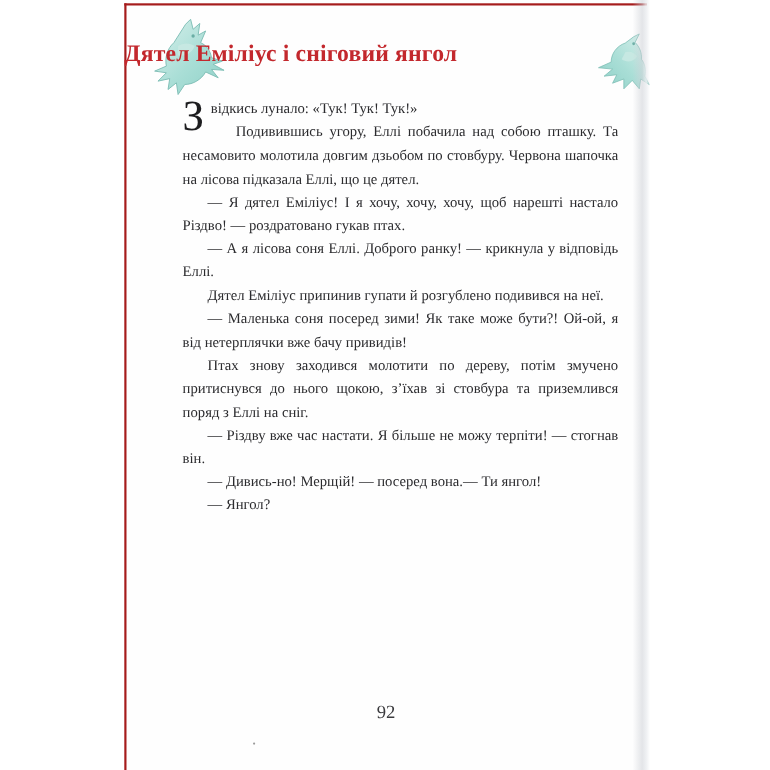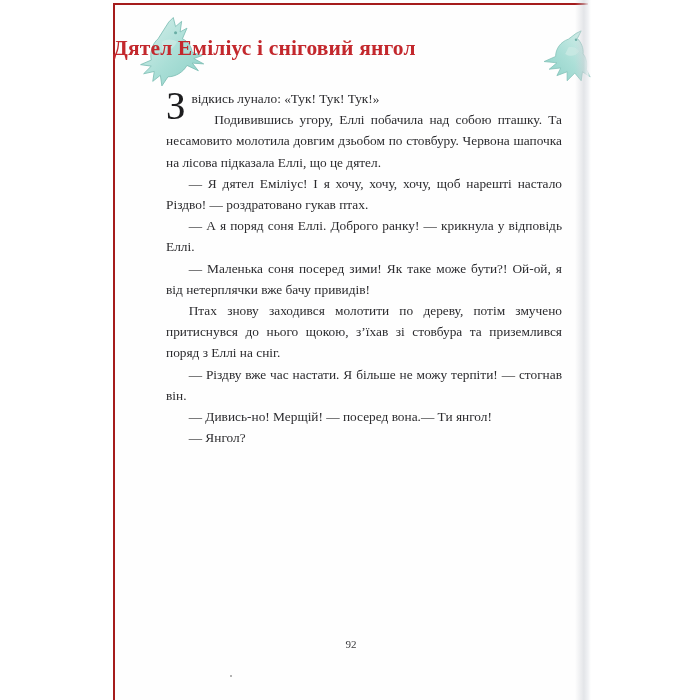--- a/index.html
+++ b/index.html
@@ -117,21 +117,21 @@
 
   
   .folio {
     position: absolute;
     left: 113px;
     top: 638px;
     width: 476px;
     text-align: center;
     color: #3a3a3d;
     font-family: "Liberation Serif", "DejaVu Serif", serif;
-    font-size: 11px;
+    font-size: 17px;
   }
 
   
   .speck {
     position: absolute;
     left: 230px;
     top: 675px;
     width: 2px;
     height: 2px;
     background: #9a9a9a;
@@ -183,21 +183,22 @@
       <circle cx="72" cy="20" r="2" fill="#6aaea5" stroke="none"></circle>
     </g>
   </svg>
 
   <div class="chapter-title">Дятел Еміліус і сніговий янгол</div>
 
   <div class="text-column">
     <p class="first"><span class="dropcap">З</span><span>відкись лунало: «Тук! Тук! Тук!»</span></p>
     <p>Подивившись угору, Еллі побачила над собою пташку. Та несамовито молотила довгим дзьобом по стовбуру. Червона шапочка на лісова підказала Еллі, що це дятел.</p>
     <p>— Я дятел Еміліус! І я хочу, хочу, хочу, щоб нарешті настало Різдво! — роздратовано гукав птах.</p>
-    <p>— А я поряд соня Еллі. Доброго ранку! — крикнула у відповідь Еллі.</p>
+    <p>— А я лісова соня Еллі. Доброго ранку! — крикнула у відповідь Еллі.</p>
+    <p>Дятел Еміліус припинив гупати й розгублено подивився на неї.</p>
     <p>— Маленька соня посеред зими! Як таке може бути?! Ой-ой, я від нетерплячки вже бачу привидів!</p>
     <p>Птах знову заходився молотити по дереву, потім змучено притиснувся до нього щокою, з’їхав зі стовбура та приземлився поряд з Еллі на сніг.</p>
     <p>— Різдву вже час настати. Я більше не можу терпіти! — стогнав він.</p>
     <p>— Дивись-но! Мерщій! — посеред вона.— Ти янгол!</p>
     <p>— Янгол?</p>
   </div>
 
   <div class="folio">92</div>
 
   <div class="speck"></div>

